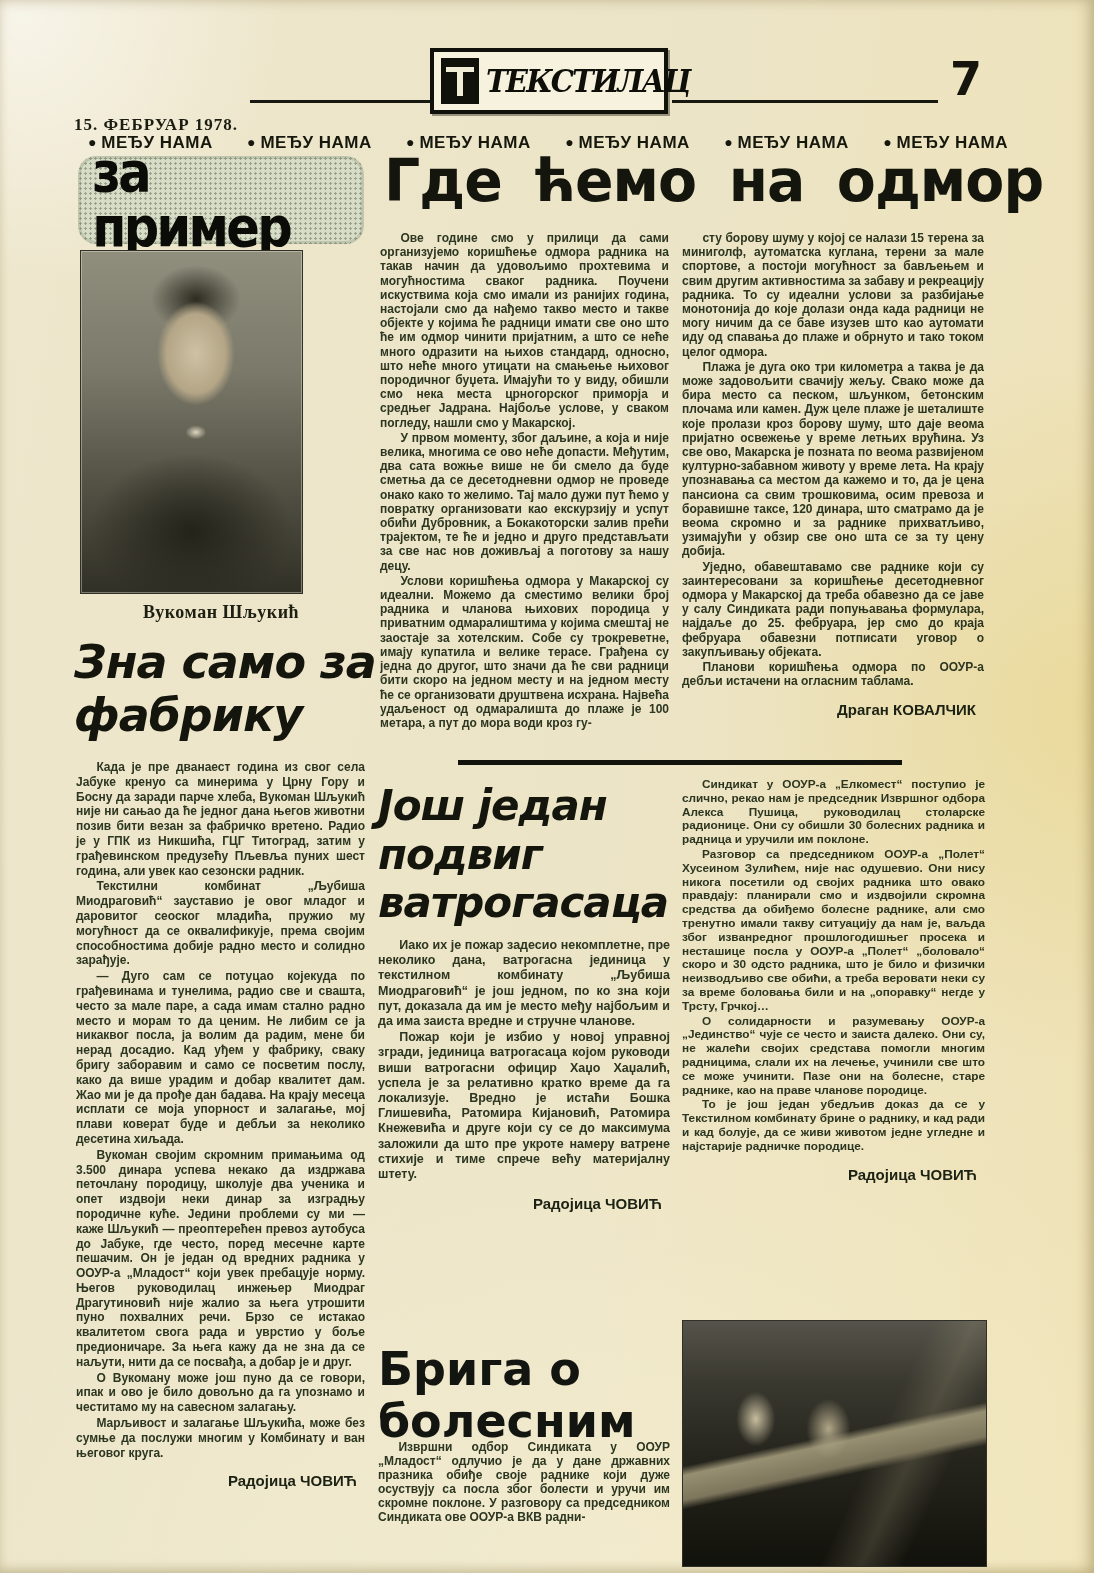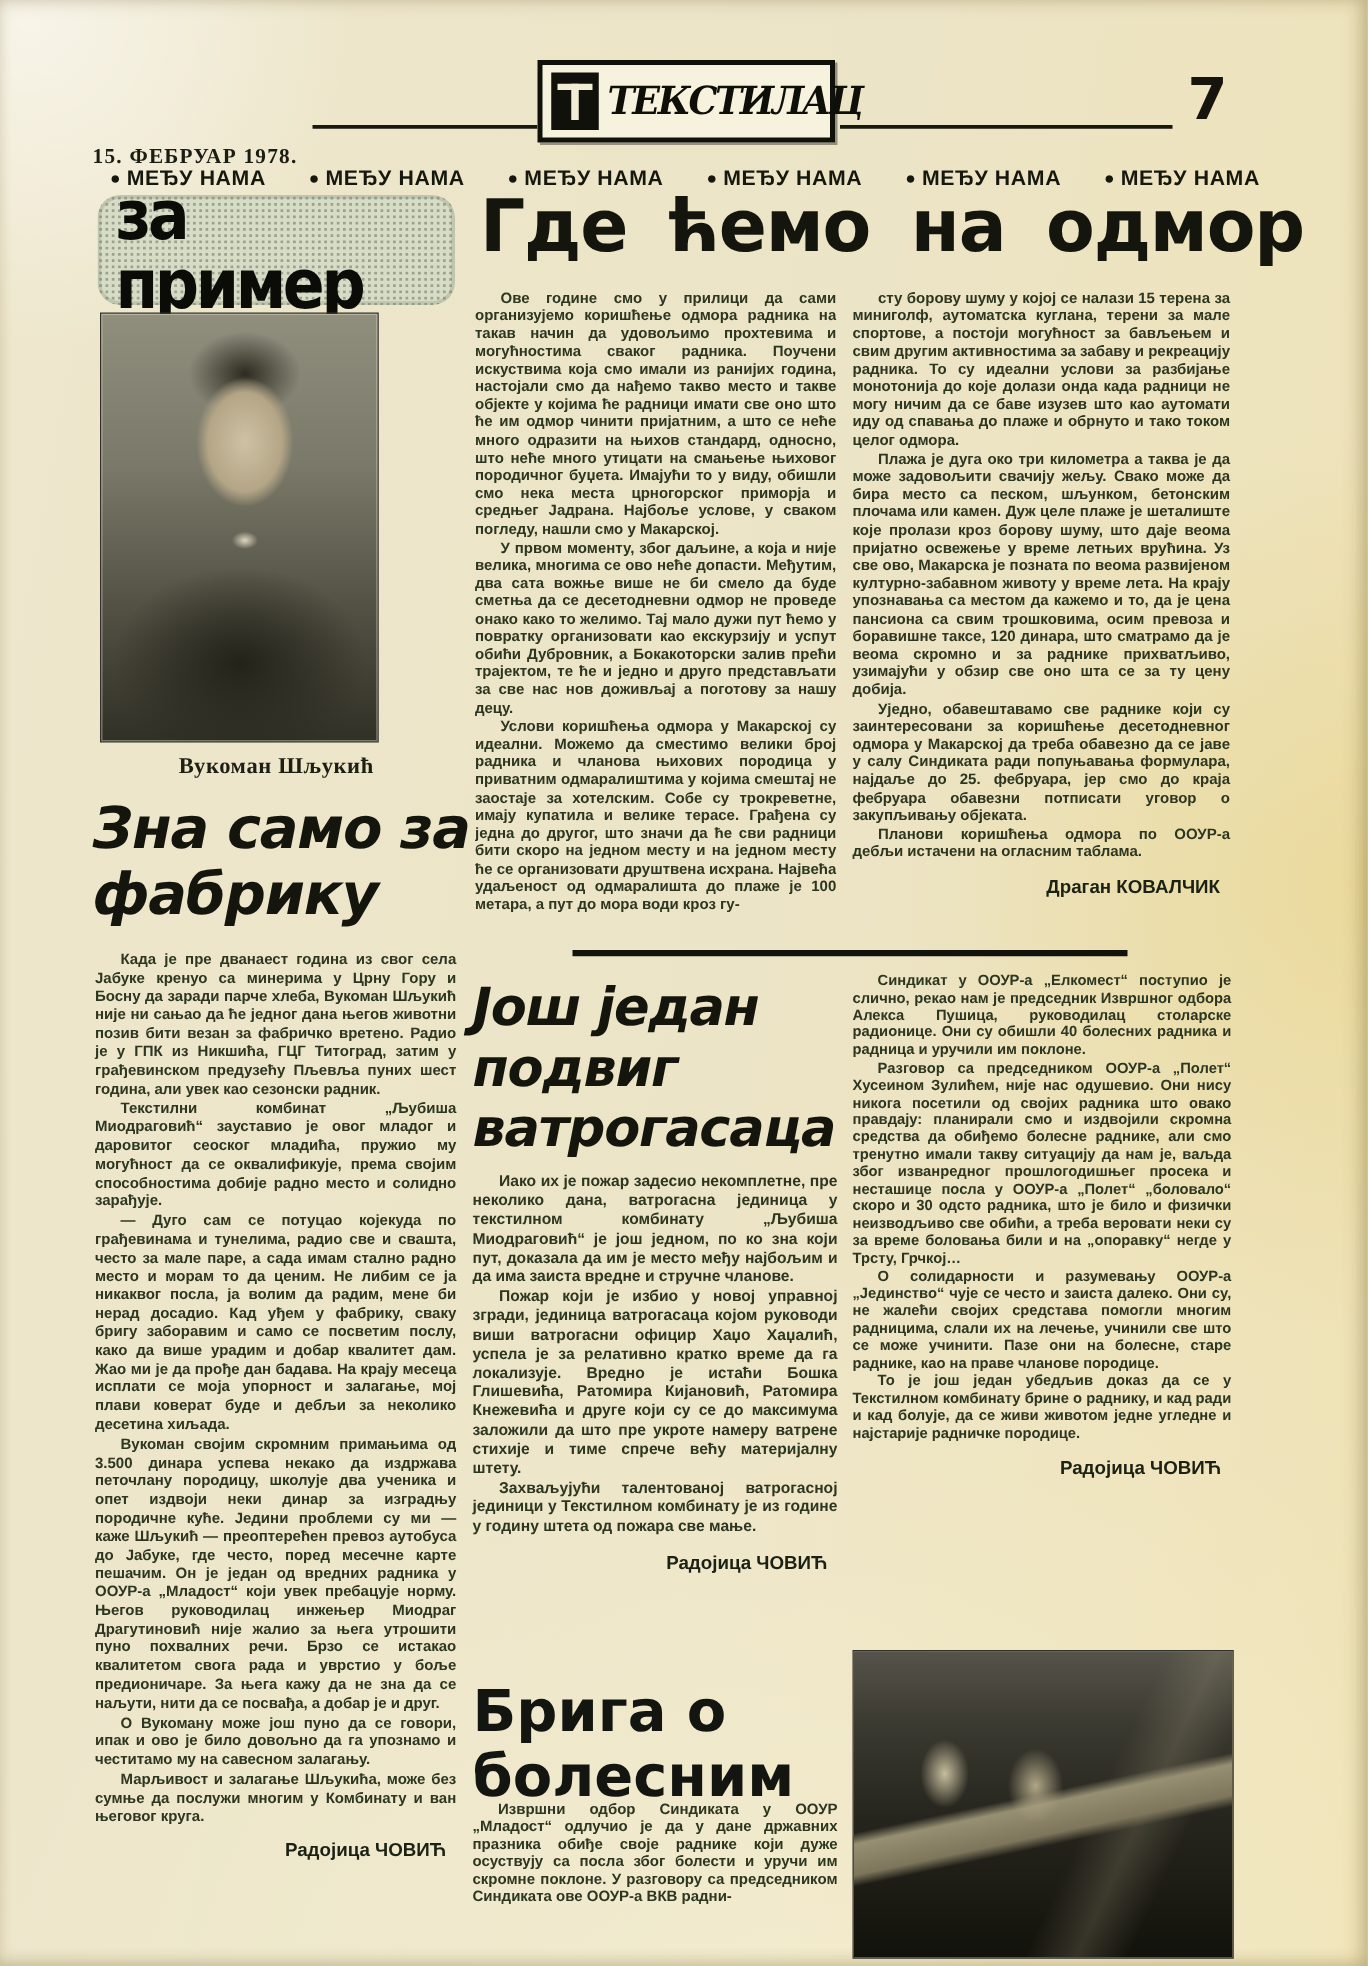--- a/index.html
+++ b/index.html
@@ -132,33 +132,32 @@
         <p>Марљивост и залагање Шљукића, може без сумње да послужи многим у Комбинату и ван његовог круга.</p>
       </div>
     <div class="byline">Радојица ЧОВИЋ</div>
   </div>
 
   <div class="abs h-fire">Још један подвиг ватрогасаца</div>
   <div class="abs col fire-body">
     <div>
         <p>Иако их је пожар задесио некомплетне, пре неколико дана, ватрогасна јединица у текстилном комбинату „Љубиша Миодраговић“ је још једном, по ко зна који пут, доказала да им је место међу најбољим и да има заиста вредне и стручне чланове.</p>
         <p>Пожар који је избио у новој управној згради, јединица ватрогасаца којом руководи виши ватрогасни официр Хаџо Хаџалић, успела је за релативно кратко време да га локализује. Вредно је истаћи Бошка Глишевића, Ратомира Кијановић, Ратомира Кнежевића и друге који су се до максимума заложили да што пре укроте намеру ватрене стихије и тиме спрече већу материјалну штету.</p>
-        <p>Захваљујући талентованој ватрогасној јединици у Текстилном комбинату је из године у годину штета од пожара све мање.</p>
       </div>
     <div class="byline">Радојица ЧОВИЋ</div>
   </div>
 
   <div class="abs h-care">Брига о болесним</div>
   <div class="abs col care-col1">
       <p>Извршни одбор Синдиката у ООУР „Младост“ одлучио је да у дане државних празника обиђе своје раднике који дуже осуствују са посла због болести и уручи им скромне поклоне. У разговору са председником Синдиката ове ООУР-а ВКВ радни-</p>
     </div>
 
   <div class="abs col care-col2">
     <div>
-        <p>Синдикат у ООУР-а „Елкомест“ поступио је слично, рекао нам је председник Извршног одбора Алекса Пушица, руководилац столарске радионице. Они су обишли 40 болесних радника и радница и уручили им поклоне.</p>
+        <p>Синдикат у ООУР-а „Елкомест“ поступио је слично, рекао нам је председник Извршног одбора Алекса Пушица, руководилац столарске радионице. Они су обишли 30 болесних радника и радница и уручили им поклоне.</p>
         <p>Разговор са председником ООУР-а „Полет“ Хусеином Зулићем, није нас одушевио. Они нису никога посетили од својих радника што овако правдају: планирали смо и издвојили скромна средства да обиђемо болесне раднике, али смо тренутно имали такву ситуацију да нам је, ваљда због изванредног прошлогодишњег просека и несташице посла у ООУР-а „Полет“ „боловало“ скоро и 30 одсто радника, што је било и физички неизводљиво све обићи, а треба веровати неки су за време боловања били и на „опоравку“ негде у Трсту, Грчкој…</p>
         <p>О солидарности и разумевању ООУР-а „Јединство“ чује се често и заиста далеко. Они су, не жалећи својих средстава помогли многим радницима, слали их на лечење, учинили све што се може учинити. Пазе они на болесне, старе раднике, као на праве чланове породице.</p>
         <p>То је још један убедљив доказ да се у Текстилном комбинату брине о раднику, и кад ради и кад болује, да се живи животом једне угледне и најстарије радничке породице.</p>
       </div>
     <div class="byline">Радојица ЧОВИЋ</div>
   </div>
   <div class="abs photo-workers"></div>
 
 </div>
 

